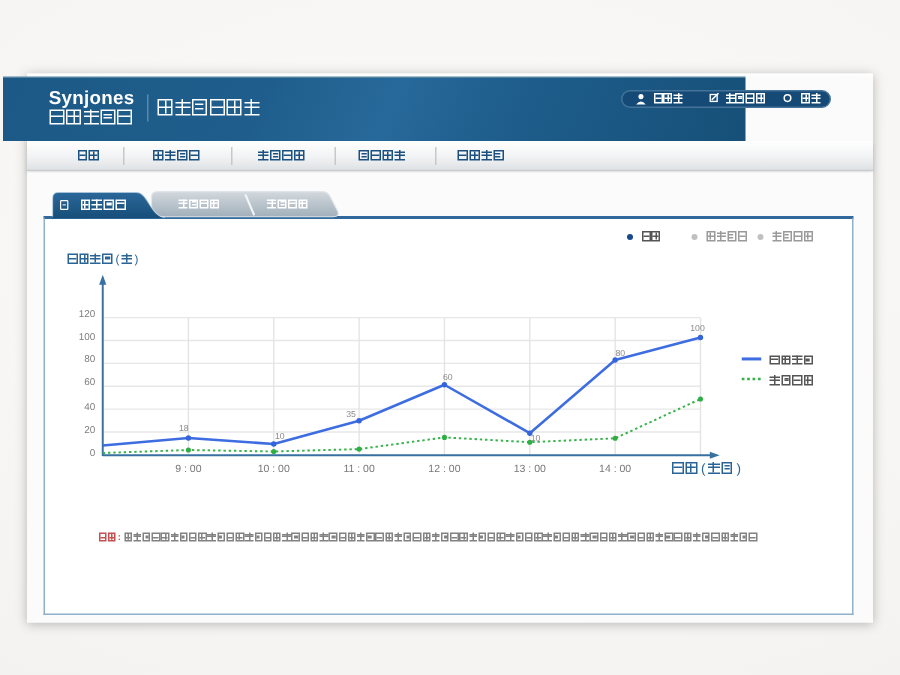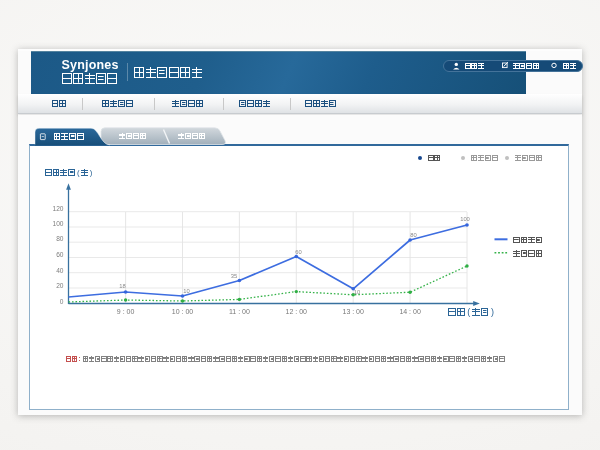--- a/index.html
+++ b/index.html
@@ -2,21 +2,21 @@
 <html><head><meta charset="utf-8"><style>
 *{margin:0;padding:0;box-sizing:border-box}
 html,body{width:600px;height:450px;overflow:hidden}
 body{font-family:"Liberation Sans",sans-serif;
  background:radial-gradient(140% 110% at 50% 38%, #fbfbfa 0%, #f5f4f2 55%, #efeeec 100%);}
 #stage{position:absolute;left:0;top:0;width:600px;height:450px}
 .abs{position:absolute}
 #card{left:18px;top:49px;width:564px;height:366px;background:#fbfbfb;
  box-shadow:0 1px 7px rgba(60,60,60,.35);}
 #cardtop{left:18px;top:49px;width:564px;height:2px;background:#fdfdfd}
-#hdr{left:31px;top:51px;width:495px;height:43px;
+#hdr{left:2px;top:51px;width:495px;height:43px;
  background:linear-gradient(113deg,#1c5987 0%,#1f5e8c 35%,#27699a 52%,#1e5d8c 68%,#165078 100%);
  border-top:1px solid #54839f}
 #nav{left:18px;top:94px;width:564px;height:20px;
  background:linear-gradient(180deg,#ffffff 0%,#f2f3f4 55%,#dfe2e5 100%);
  border-bottom:1px solid #c7cbcf;box-shadow:0 2px 3px rgba(0,0,0,.10)}
 #content{left:18px;top:115px;width:564px;height:300px;background:#fbfbfb}
 #panel{left:29px;top:143.5px;width:539.5px;height:266px;background:#fff;
  border:1px solid #8fb0ca;border-top:2px solid #31699c}
 i.g{display:inline-block;width:.86em;height:.9em;border:1px solid currentColor;
  vertical-align:-.09em;margin-right:.13em}

